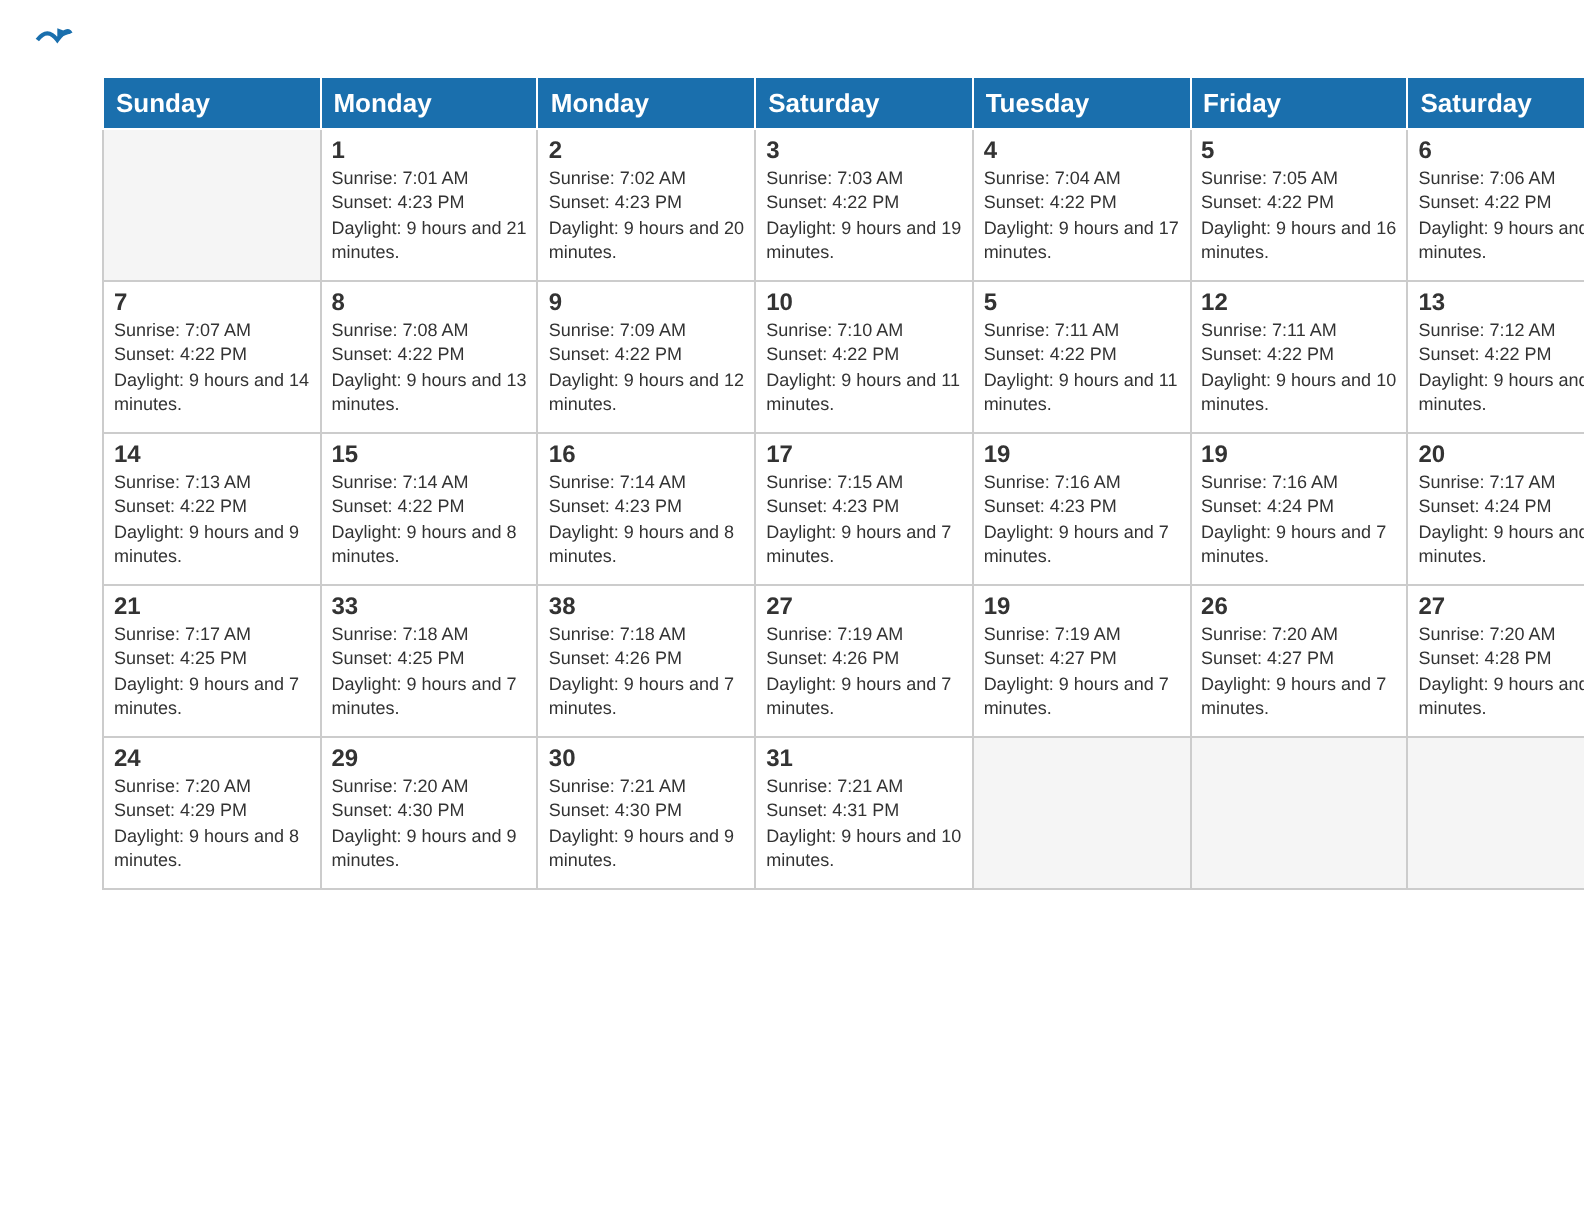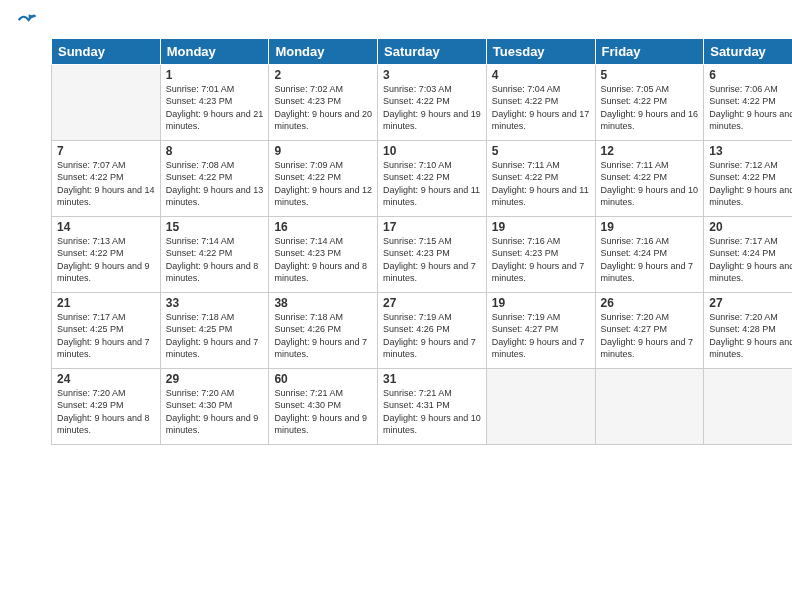--- a/index.html
+++ b/index.html
@@ -252,21 +252,21 @@
         <tr>
           <td>
             <span class="day-num">24</span>
             <div class="day-info">Sunrise: 7:20 AM<br>Sunset: 4:29 PM<br>Daylight: 9 hours and 8 minutes.</div>
           </td>
           <td>
             <span class="day-num">29</span>
             <div class="day-info">Sunrise: 7:20 AM<br>Sunset: 4:30 PM<br>Daylight: 9 hours and 9 minutes.</div>
           </td>
           <td>
-            <span class="day-num">60</span>
+            <span class="day-num">30</span>
             <div class="day-info">Sunrise: 7:21 AM<br>Sunset: 4:30 PM<br>Daylight: 9 hours and 9 minutes.</div>
           </td>
           <td>
             <span class="day-num">31</span>
             <div class="day-info">Sunrise: 7:21 AM<br>Sunset: 4:31 PM<br>Daylight: 9 hours and 10 minutes.</div>
           </td>
           <td class="empty"></td>
           <td class="empty"></td>
           <td class="empty"></td>
         </tr>

